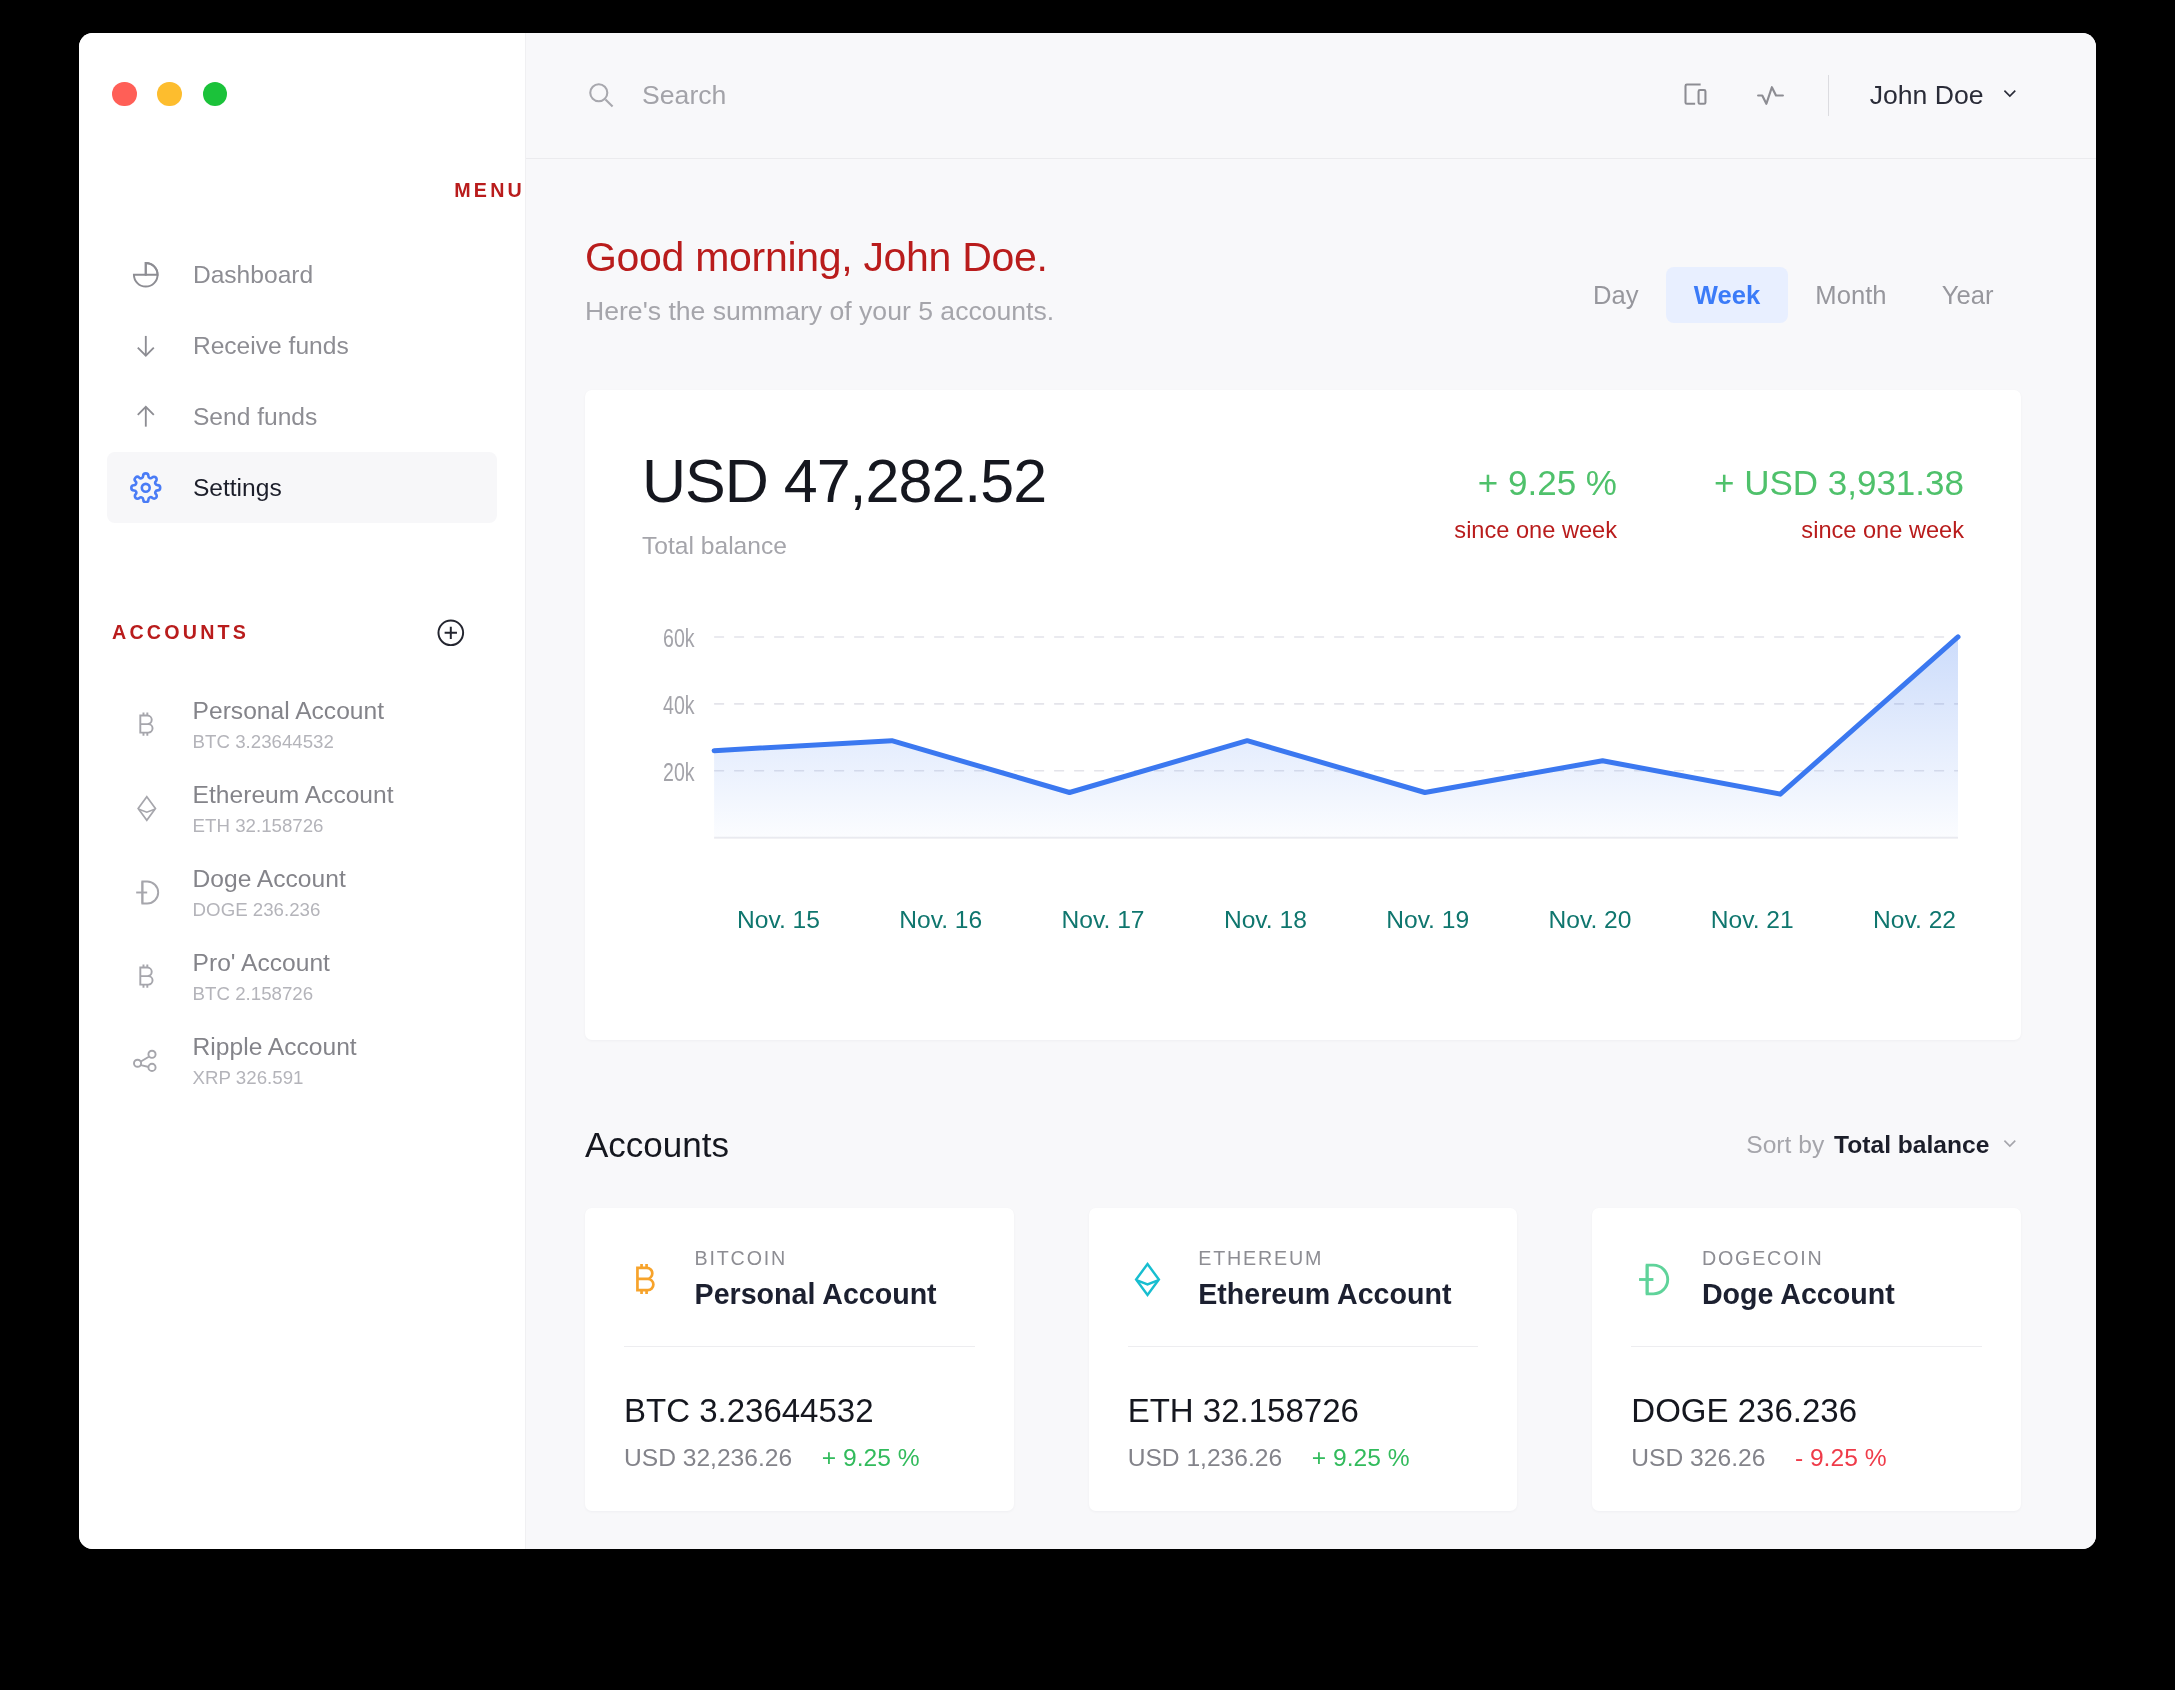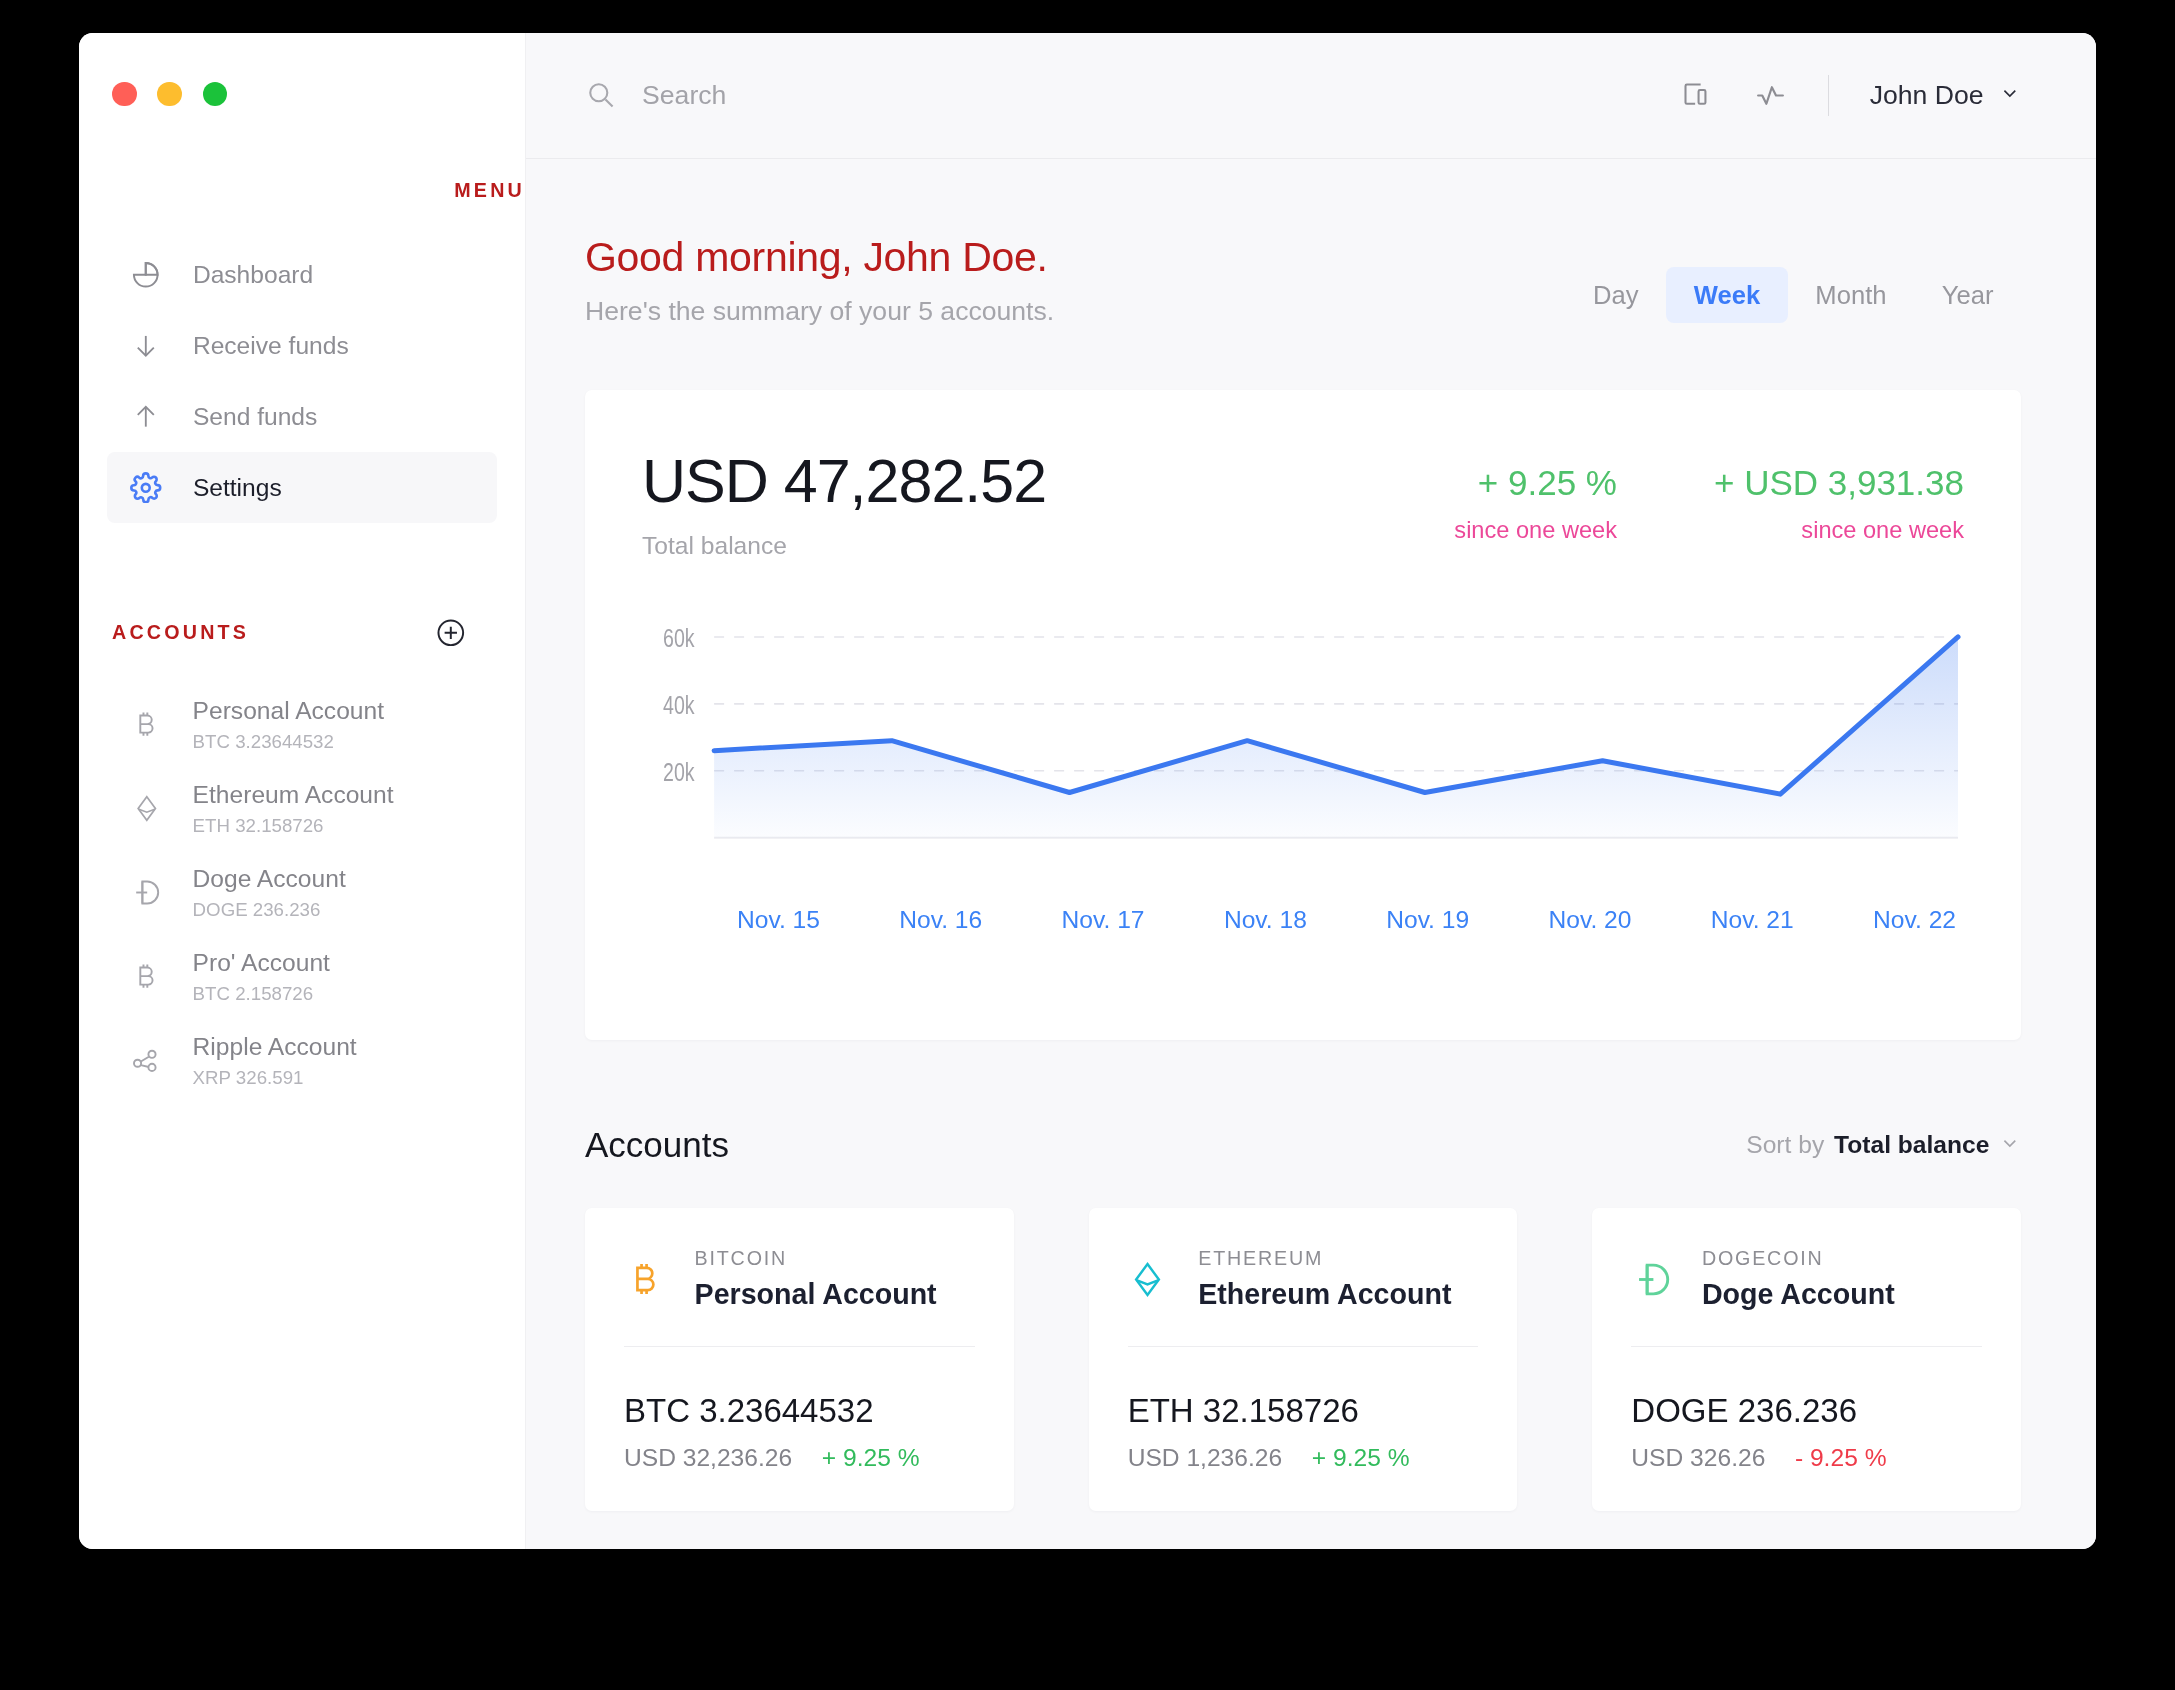--- a/index.html
+++ b/index.html
@@ -165,29 +165,29 @@
   .balance-main { flex: 1; }
   .balance-amount {
     font-size: 61px; color: #15171f; font-weight: 400; letter-spacing: -1px;
     line-height: 1;
   }
   .balance-label { font-size: 24.6px; color: #a5a5ab; margin-top: 19.7px; }
   .balance-stats { display: flex; gap: 0; padding-top: 11.8px; }
   .stat { text-align: right; }
   .stat:first-child { margin-right: 97px; }
   .stat-val { font-size: 35px; color: #4fc16b; font-weight: 400; }
-  .stat-sub { font-size: 23.6px; color: #ec4899; margin-top: 13.8px; }
+  .stat-sub { font-size: 23.6px; color: #b91c1c; margin-top: 13.8px; }
 
   .chart-area { position: relative; margin-top: 47px; height: 325px; }
   .chart-svg { display: block; width: 100%; height: 276px; }
   .xlabels {
     display: flex; justify-content: space-between;
     position: absolute; left: 95px; right: 7.9px; bottom: -2px;
   }
-  .xlabel { font-size: 24.6px; color: #3b82f6; }
+  .xlabel { font-size: 24.6px; color: #0f766e; }
 
   .accounts-section { margin-top: 85px; }
   .accounts-row {
     display: flex; align-items: center; justify-content: space-between;
   }
   .accounts-title { font-size: 35px; color: #15171f; }
   .sortby { font-size: 24.6px; color: #a5a5ab; display: flex; align-items: center; gap: 9.9px; }
   .sortby b { color: #1c1e2a; font-weight: 600; }
 
   .cards { display: flex; gap: 75px; margin-top: 43px; }

